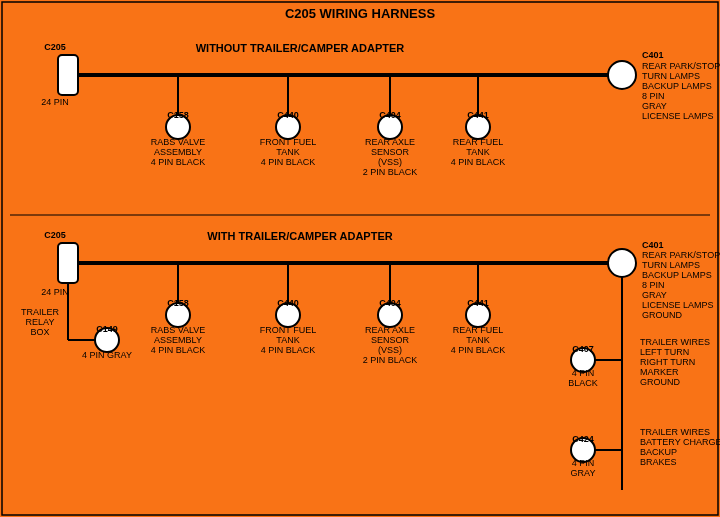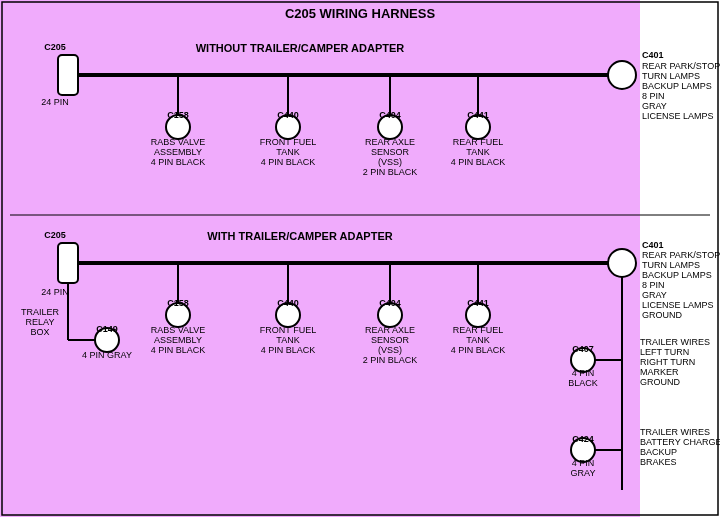--- a/index.html
+++ b/index.html
@@ -6,24 +6,24 @@
     body {
       width: 720px;
       height: 517px;
       background: #fff;
       font-family: Arial, sans-serif;
       font-size: 10px;
       overflow: hidden;
       position: relative;
     }
     .diagram-container {
-      width: 640px;
+      width: 720px;
       height: 517px;
       position: relative;
-      background: #f0abfc;
+      background: #f97316;
     }
     svg {
       position: absolute;
       top: 0;
       left: 0;
       width: 720px;
       height: 517px;
     }
     text {
       font-family: Arial, sans-serif;

